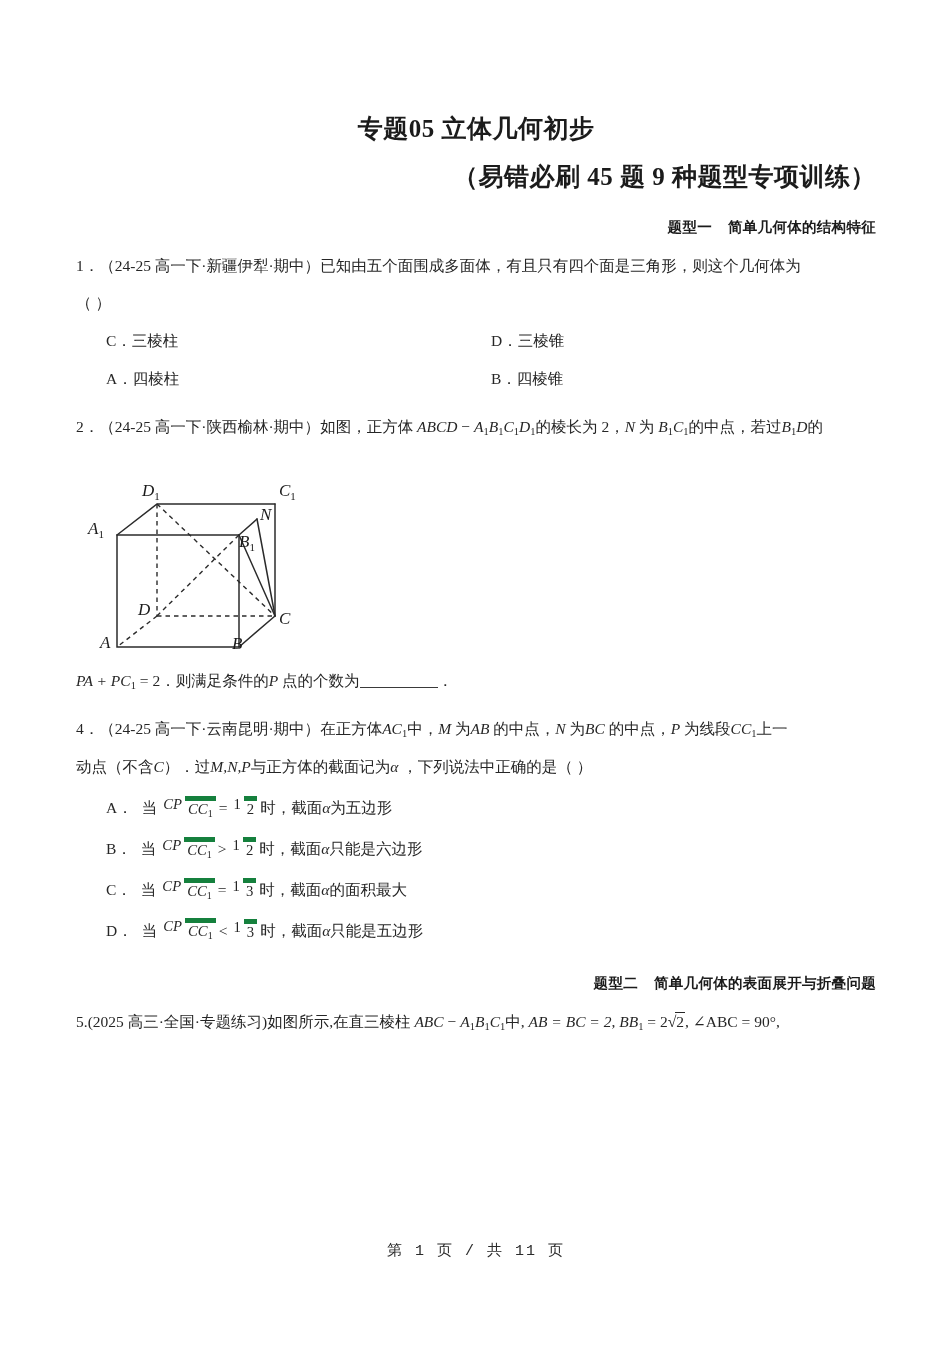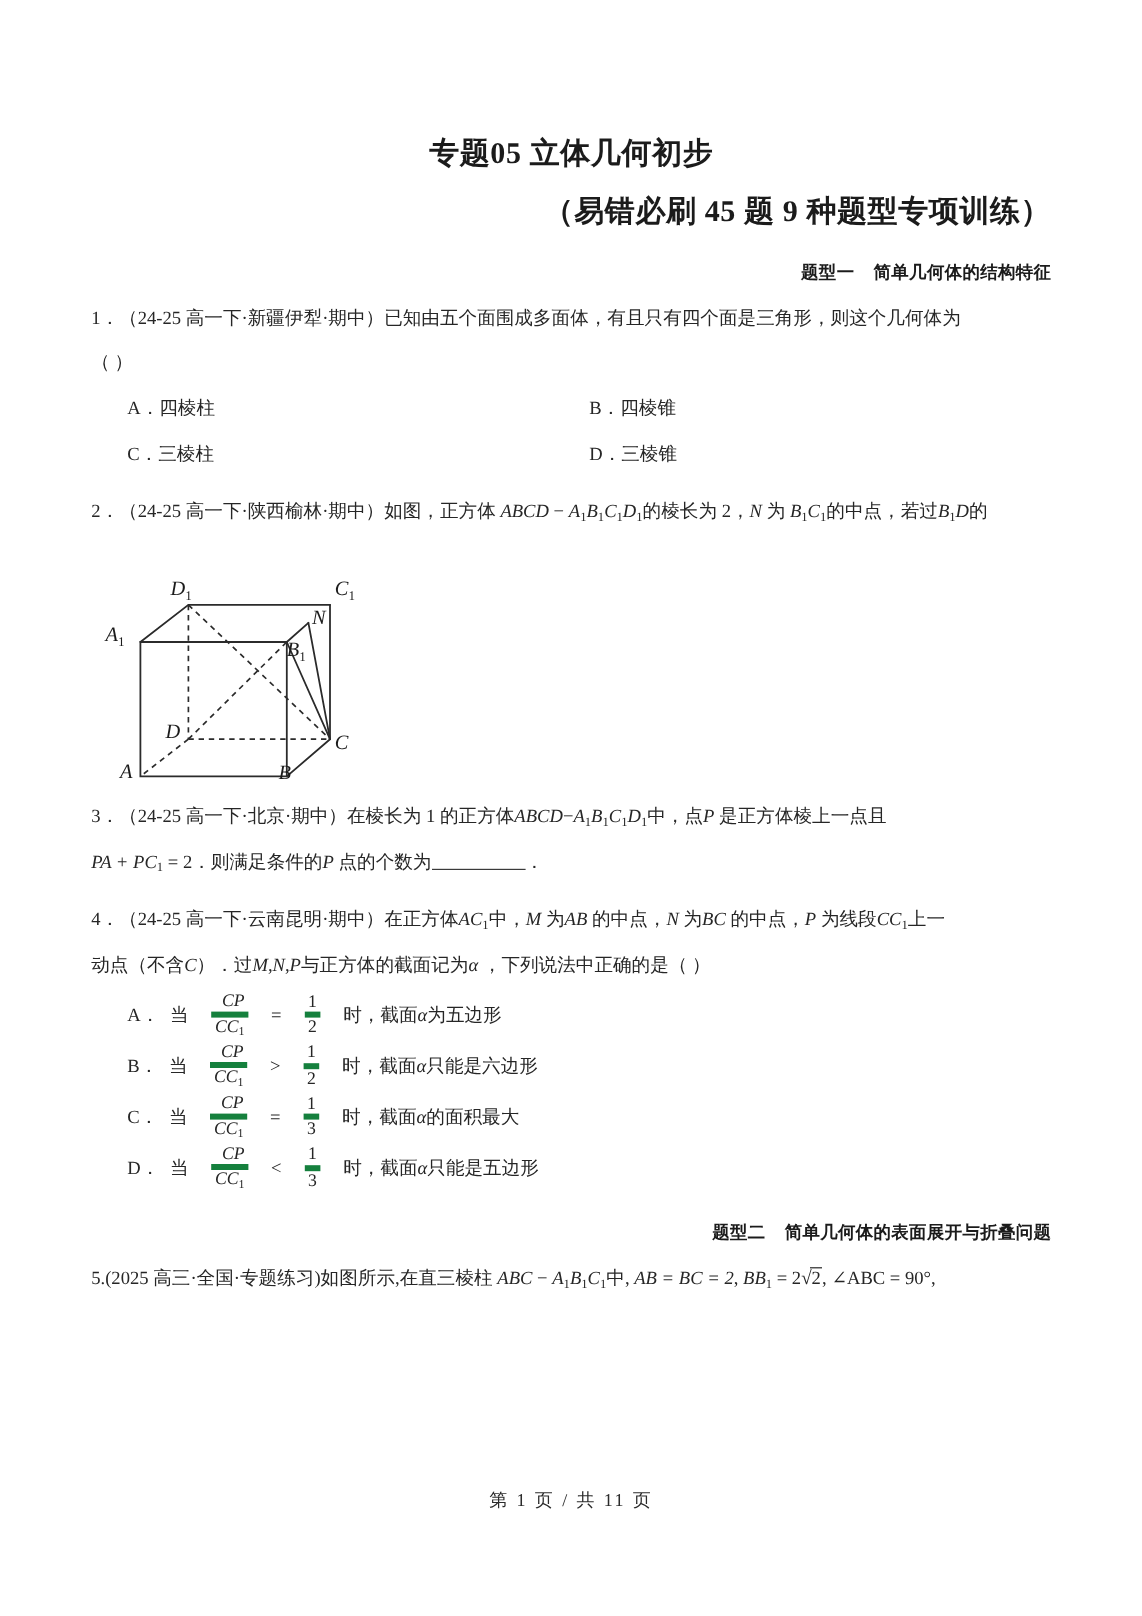--- a/index.html
+++ b/index.html
@@ -93,26 +93,26 @@
 
   
   i.m { font-style: italic; font-family: "Liberation Serif", serif; }
   .subn { font-size: 0.68em; vertical-align: -0.28em; font-style: normal; }
   .blank-m { display:inline-block; border-bottom: 1px solid #3a3a3a; width: 78px; height: 0.95em; vertical-align: -0.12em; }
   .blank-l { display:inline-block; border-bottom: 1px solid #3a3a3a; width: 88px; height: 0.95em; vertical-align: -0.12em; }
 
   
   .frac {
     display: inline-flex;
-    flex-direction: column;
+    flex-direction: row;
     vertical-align: middle;
-    text-align: right;
+    text-align: left;
     font-size: 0.95em;
     line-height: 1.12;
-    margin: 0 19px;
+    margin: 0 3px;
     position: relative;
     top: -0.08em;
   }
   .frac .num { padding: 0 3px; }
   .frac .den { padding: 0 3px; border-top: 5px solid #15803d; }
 
   
   .sqrt { display: inline-block; white-space: nowrap; }
   .sqrt > .rad { font-size: 1.02em; }
   .sqrt > .rnd { border-top: 1px solid #262626; padding: 0 1px 0 1px; margin-left: -1px; }
@@ -128,20 +128,21 @@
   
   .footer {
     position: absolute;
     left: 0;
     right: 0;
     top: 1241px;
     text-align: center;
     font-size: 15px;
     color: #2b2b2b;
     letter-spacing: 2px;
+    font-family: Liberation Mono, monospace;
   }
 </style>
 </head>
 <body>
 
 <div class="page">
   <div class="content">
 
     <div class="doc-title">专题05 立体几何初步</div>
     <div class="doc-subtitle">（易错必刷 45 题 9 种题型专项训练）</div>
@@ -149,26 +150,26 @@
     <div class="section-head">
       <span>题型一</span><span class="sh-gap"></span><span>简单几何体的结构特征</span>
     </div>
 
     <div class="q">
       <div class="q-line"><span>1</span>．<span>（24-25 高一下·新疆伊犁·期中）</span><span>已知由五个面围成多面体，有且只有四个面是三角形，则这个几何体为</span></div>
       <div class="q-line">（ ）</div>
     </div>
     <div class="opts">
       <div class="opt-row">
+        <div class="opt-col"><span>C．</span><span>三棱柱</span></div>
+        <div class="opt-col"><span>D．</span><span>三棱锥</span></div>
+      </div>
+      <div class="opt-row">
         <div class="opt-col"><span>A．</span><span>四棱柱</span></div>
         <div class="opt-col"><span>B．</span><span>四棱锥</span></div>
-      </div>
-      <div class="opt-row">
-        <div class="opt-col"><span>C．</span><span>三棱柱</span></div>
-        <div class="opt-col"><span>D．</span><span>三棱锥</span></div>
       </div>
     </div>
 
     <div class="q">
       <div class="q-line"><span>2</span>．<span>（24-25 高一下·陕西榆林·期中）</span><span>如图，正方体</span> <i class="m">ABCD</i> <span>−</span> <i class="m">A</i><span class="subn">1</span><i class="m">B</i><span class="subn">1</span><i class="m">C</i><span class="subn">1</span><i class="m">D</i><span class="subn">1</span><span>的棱长为 2，</span><i class="m">N</i> <span>为</span> <i class="m">B</i><span class="subn">1</span><i class="m">C</i><span class="subn">1</span><span>的中点，若过</span><i class="m">B</i><span class="subn">1</span><i class="m">D</i><span>的</span></div>
     </div>
 
     <div class="figure-wrap">
       <svg width="260" height="200" viewBox="0 0 260 200">
 
@@ -208,21 +209,20 @@
           <text x="6" y="82">A<tspan font-size="11" dy="4" font-style="normal">1</tspan></text>
           <text x="157" y="95">B<tspan font-size="11" dy="4" font-style="normal">1</tspan></text>
           <text x="197" y="44">C<tspan font-size="11" dy="4" font-style="normal">1</tspan></text>
           <text x="60" y="44">D<tspan font-size="11" dy="4" font-style="normal">1</tspan></text>
           <text x="178" y="68">N</text>
         </g>
       </svg>
     </div>
 
     <div class="q">
-      <div class="q-line"><span>3</span>．<span>（24-25 高一下·北京·期中）</span><span>在棱长为 1 的正方体</span><i class="m">ABCD</i><span>−</span><i class="m">A</i><span class="subn">1</span><i class="m">B</i><span class="subn">1</span><i class="m">C</i><span class="subn">1</span><i class="m">D</i><span class="subn">1</span><span>中，点</span><i class="m">P</i> <span>是正方体棱上一点且</span></div>
       <div class="q-line"><i class="m">PA + PC</i><span class="subn">1</span> <span>= 2</span><span>．则满足条件的</span><i class="m">P</i> <span>点的个数为</span><span class="blank-m"></span><span>．</span></div>
     </div>
 
     <div class="q">
       <div class="q-line"><span>4</span>．<span>（24-25 高一下·云南昆明·期中）</span><span>在正方体</span><i class="m">AC</i><span class="subn">1</span><span>中，</span><i class="m">M</i> <span>为</span><i class="m">AB</i> <span>的中点，</span><i class="m">N</i> <span>为</span><i class="m">BC</i> <span>的中点，</span><i class="m">P</i> <span>为线段</span><i class="m">CC</i><span class="subn">1</span><span>上一</span></div>
       <div class="q-line"><span>动点（不含</span><i class="m">C</i><span>）．过</span><i class="m">M,N,P</i><span>与正方体的截面记为</span><i class="m">α</i> <span>，下列说法中正确的是（ ）</span></div>
     </div>
 
     <div class="opts opt-stack">
       <div class="opt-item">

